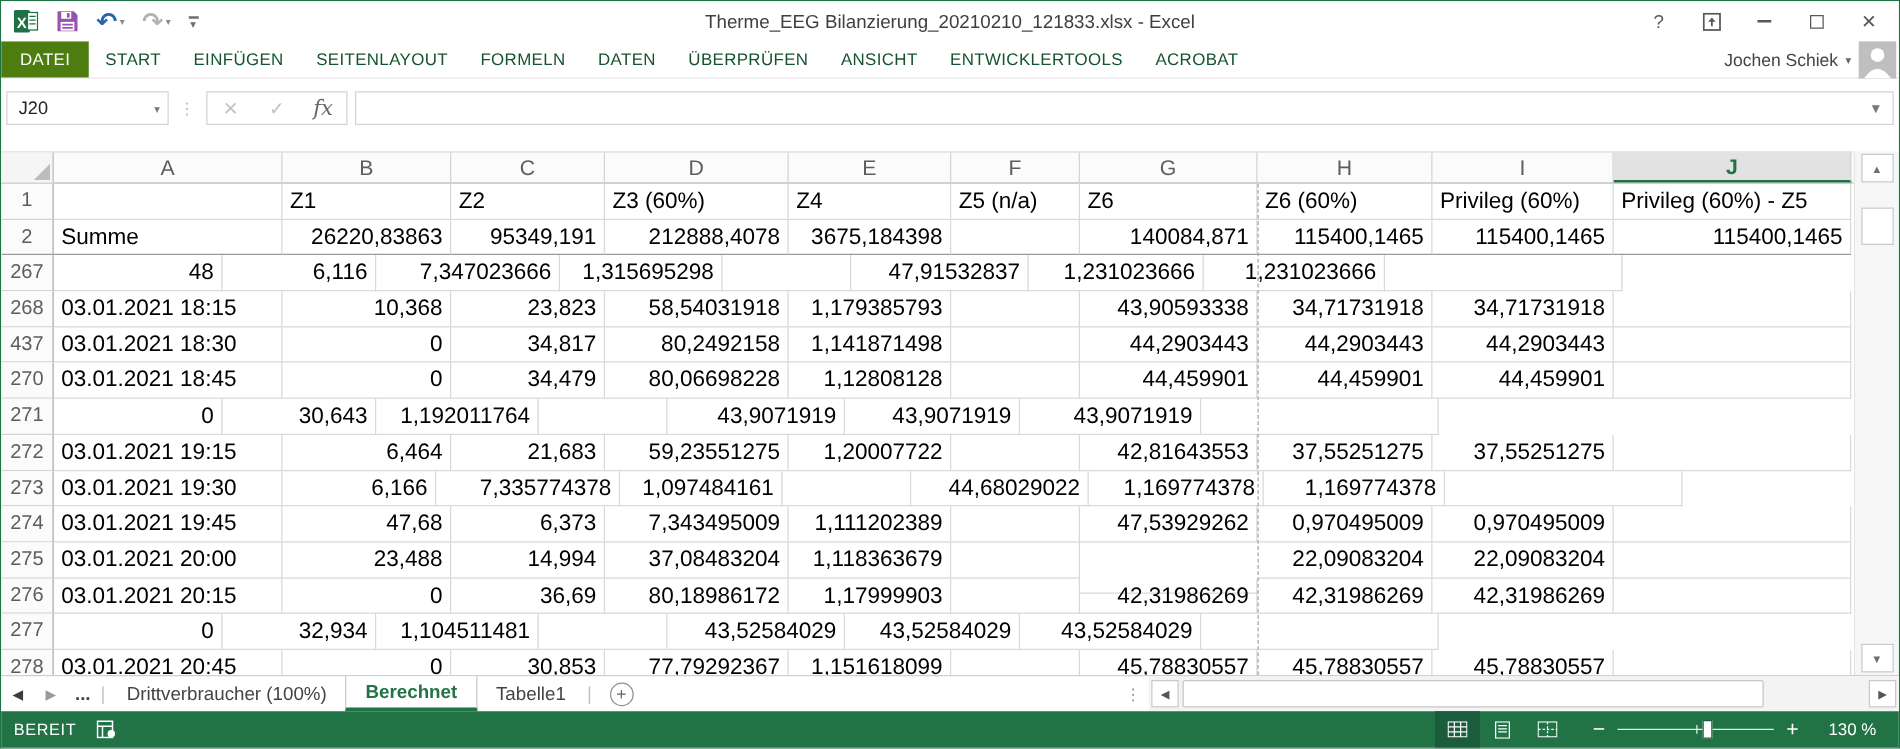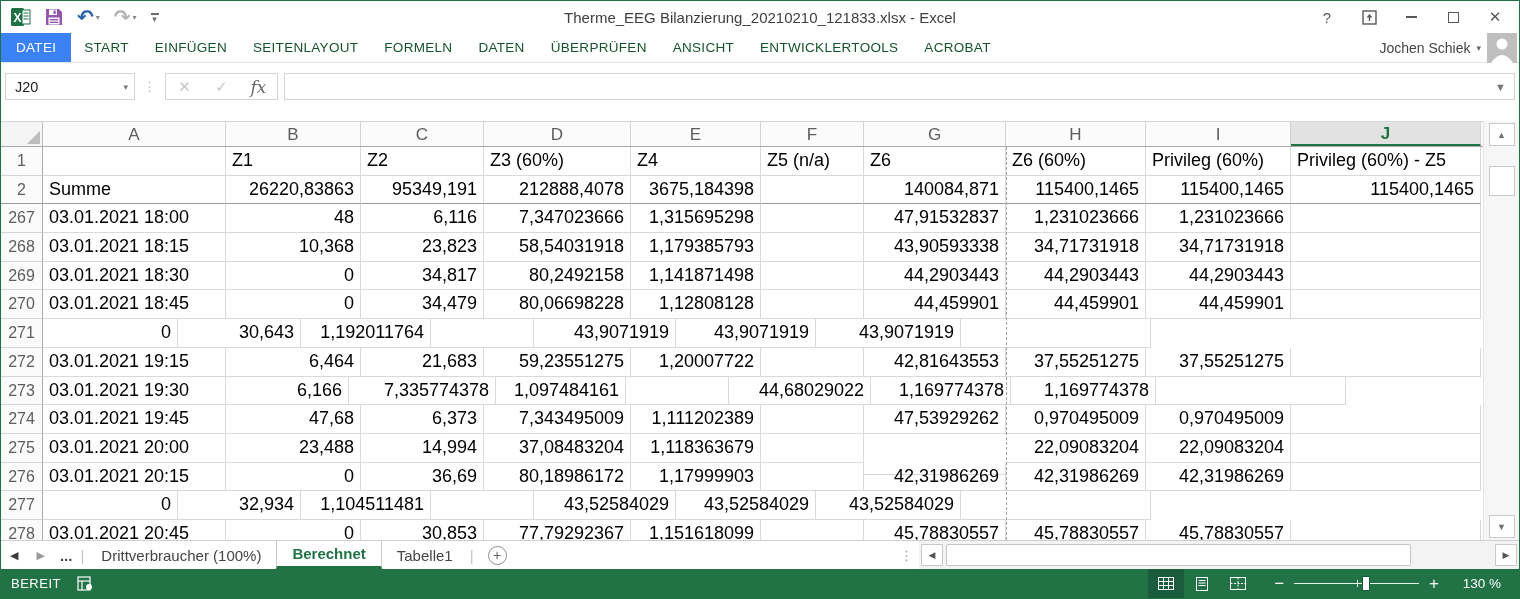--- a/index.html
+++ b/index.html
@@ -18,21 +18,21 @@
   .qat-more .bar { display:block; width:8px; border-top:2px solid #6d6d6d; margin:0 auto 2px; }
   .win-title { position:absolute; left:0; right:0; text-align:center; font-size:15px; color:#3f3f3f; }
   .win-controls { margin-left:auto; display:flex; align-items:center; gap:26px; padding-right:16px; z-index:2; color:#585858; }
   .win-controls .wc { font-size:15px; display:flex; align-items:center; justify-content:center; width:16px; height:16px; }
   .max-box { width:11px; height:11px; border:1px solid #585858; }
   .min-dash { width:11px; border-top:2px solid #585858; display:inline-block; }
 
   
   .ribbon { height:30px; display:flex; align-items:stretch; background:#fff; border-bottom:1px solid #e3e3e3; flex:0 0 auto; }
   .rtab { display:flex; align-items:center; padding:0 13px; font-size:13.5px; color:#14532d; letter-spacing:.3px; }
-  .rtab.active { background:#3b82f6; color:#fff; padding:0 15px; }
+  .rtab.active { background:#4d7c0f; color:#fff; padding:0 15px; }
   .ribbon-right { margin-left:auto; display:flex; align-items:center; gap:6px; padding-right:2px; }
   .username { font-size:14px; color:#444; }
   .user-drop { font-size:9px; color:#666; }
   .avatar { width:30px; height:30px; background:#bfbfbf; display:flex; align-items:flex-end; justify-content:center; overflow:hidden; }
 
   
   .formulabar { height:47px; display:flex; align-items:center; padding:0 4px 0 4px; background:#fff; flex:0 0 auto; }
   .namebox { width:130px; height:27px; border:1px solid #d4d4d4; display:flex; align-items:center; padding:0 6px 0 9px; font-size:14.5px; color:#222; background:#fff; }
   .namebox .nb-drop { margin-left:auto; font-size:9px; color:#777; }
   .fsep { color:#b9b9b9; font-size:13px; padding:0 8px; letter-spacing:1px; }
@@ -241,21 +241,20 @@
             <div class="cell ar" style="width: 147px;">212888,4078</div>
             <div class="cell ar" style="width: 130px;">3675,184398</div>
             <div class="cell ar" style="width: 103px;"></div>
             <div class="cell ar" style="width: 142px;">140084,871</div>
             <div class="cell ar" style="width: 140px;">115400,1465</div>
             <div class="cell ar" style="width: 145px;">115400,1465</div>
             <div class="cell ar" style="width: 190px;">115400,1465</div>
           </div>
           <div class="grow">
             <div class="rownum">267</div>
-            <div class="cell al" style="width: 183px;">03.01.2021 18:00</div>
             <div class="cell ar" style="width: 135px;">48</div>
             <div class="cell ar" style="width: 123px;">6,116</div>
             <div class="cell ar" style="width: 147px;">7,347023666</div>
             <div class="cell ar" style="width: 130px;">1,315695298</div>
             <div class="cell ar" style="width: 103px;"></div>
             <div class="cell ar" style="width: 142px;">47,91532837</div>
             <div class="cell ar" style="width: 140px;">1,231023666</div>
             <div class="cell ar" style="width: 145px;">1,231023666</div>
             <div class="cell ar" style="width: 190px;"></div>
           </div>
@@ -266,21 +265,21 @@
             <div class="cell ar" style="width: 123px;">23,823</div>
             <div class="cell ar" style="width: 147px;">58,54031918</div>
             <div class="cell ar" style="width: 130px;">1,179385793</div>
             <div class="cell ar" style="width: 103px;"></div>
             <div class="cell ar" style="width: 142px;">43,90593338</div>
             <div class="cell ar" style="width: 140px;">34,71731918</div>
             <div class="cell ar" style="width: 145px;">34,71731918</div>
             <div class="cell ar" style="width: 190px;"></div>
           </div>
           <div class="grow">
-            <div class="rownum">269</div>
+            <div class="rownum">437</div>
             <div class="cell al" style="width: 183px;">03.01.2021 18:30</div>
             <div class="cell ar" style="width: 135px;">0</div>
             <div class="cell ar" style="width: 123px;">34,817</div>
             <div class="cell ar" style="width: 147px;">80,2492158</div>
             <div class="cell ar" style="width: 130px;">1,141871498</div>
             <div class="cell ar" style="width: 103px;"></div>
             <div class="cell ar" style="width: 142px;">44,2903443</div>
             <div class="cell ar" style="width: 140px;">44,2903443</div>
             <div class="cell ar" style="width: 145px;">44,2903443</div>
             <div class="cell ar" style="width: 190px;"></div>

